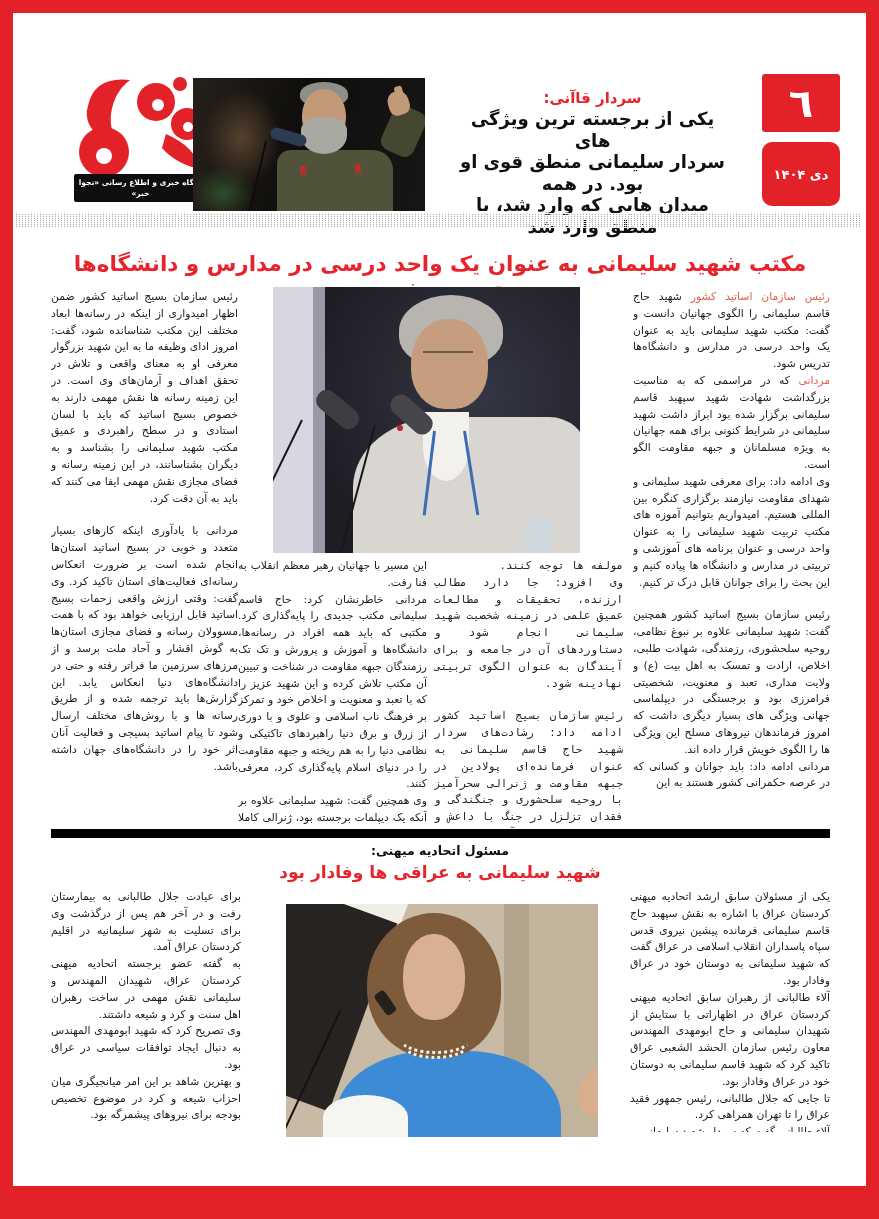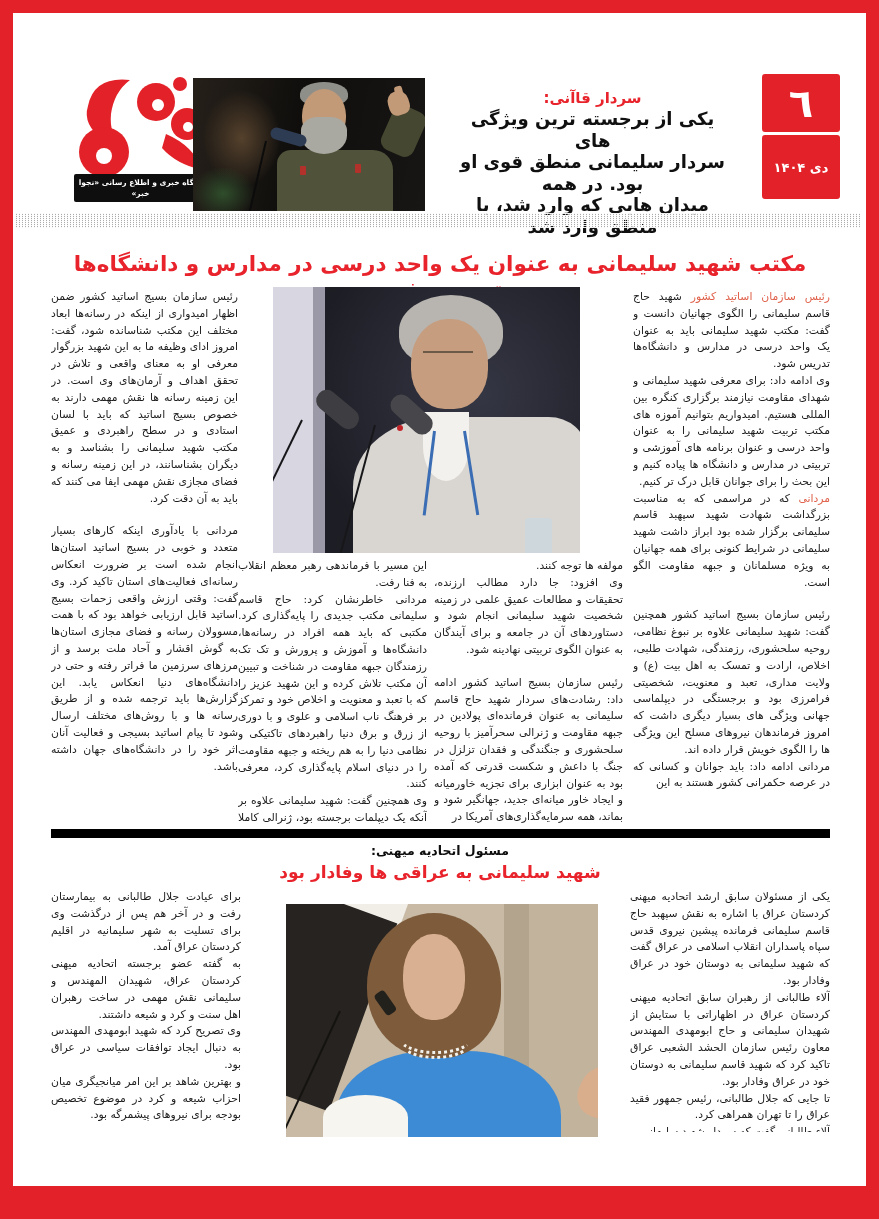--- a/index.html
+++ b/index.html
@@ -51,21 +51,21 @@
   .quote-label{color:var(--headline-red);font-weight:bold;font-size:15px;line-height:20px;}
   .quote-line{color:#101010;font-weight:bold;font-size:18px;line-height:21.5px;}
 
   .issue-box{position:absolute;left:762px;top:74px;width:78px;}
   .issue-number{
     background:var(--red);color:#fff;height:58px;border-radius:3px;
     display:flex;align-items:center;justify-content:center;
     font-size:40px;font-weight:bold;line-height:1;
   }
   .issue-date{
-    margin-top:3px;background:var(--red);color:#fff;height:64px;border-radius:3px;
+    margin-top:10px;background:var(--red);color:#fff;height:64px;border-radius:10px;
     display:flex;align-items:center;justify-content:center;
     font-size:13px;font-weight:bold;direction:rtl;
   }
 
   .dotband{
     position:absolute;left:16px;top:213px;width:846px;height:15px;
     background-image:
       repeating-linear-gradient(180deg,rgba(255,255,255,.9) 0 1px,transparent 1px 2px),
       repeating-linear-gradient(90deg,#ababab 0 1px,transparent 1px 3px);
   }
@@ -81,21 +81,21 @@
   
   .col{
     position:absolute;direction:rtl;color:var(--ink);
     font-size:10.8px;line-height:16.8px;letter-spacing:-0.2px;
     text-align:justify;overflow:hidden;
   }
   .col p{margin:0;}
   .col p.gap{margin-top:16px;}
   .col .lead{color:var(--lead);}
   .c1{left:633px;top:289px;width:197px;height:540px;}
-  .c2{left:434px;top:558px;width:189px;height:271px;}
+  .c2{left:434px;top:558px;width:189px;height:271px;font-family:Liberation Mono, monospace;}
   .c3{left:238px;top:558px;width:189px;height:271px;}
   .c4{left:51px;top:289px;width:187px;height:533px;}
   .black-rule{position:absolute;left:51px;top:829px;width:779px;height:9px;background:#000;}
   .cR{left:630px;top:889px;width:200px;height:243px;}
   .cL{left:51px;top:889px;width:190px;height:263px;}
 
   
   .photo1{
     position:absolute;left:273px;top:287px;width:307px;height:266px;overflow:hidden;
     background:linear-gradient(90deg,#d7d6e1 0 13%,#9b99a7 13% 17%,#2c2d38 17% 100%);
@@ -206,32 +206,32 @@
     <div class="hp ph2-st1"></div>
     <div class="hp ph2-st2"></div>
     <div class="hp ph2-mic1"></div>
     <div class="hp ph2-mic2"></div>
     <div class="hp ph2-dot"></div>
     <div class="hp ph2-bottle"></div>
   </div>
 
   <div class="col c1">
       <p><span class="lead">رئیس سازمان اساتید کشور </span>شهید حاج قاسم سلیمانی را الگوی جهانیان دانست و گفت: مکتب شهید سلیمانی باید به عنوان یک واحد درسی در مدارس و دانشگاه‌ها تدریس شود.</p>
+      <p><span class="lead">مردانی </span>که در مراسمی که به مناسبت بزرگداشت شهادت شهید سپهبد قاسم سلیمانی برگزار شده بود ابراز داشت شهید سلیمانی در شرایط کنونی برای همه جهانیان به ویژه مسلمانان و جبهه مقاومت الگو است.</p>
       <p>وی ادامه داد: برای معرفی شهید سلیمانی و شهدای مقاومت نیازمند برگزاری کنگره بین المللی هستیم. امیدواریم بتوانیم آموزه های مکتب تربیت شهید سلیمانی را به عنوان واحد درسی و عنوان برنامه های آموزشی و تربیتی در مدارس و دانشگاه ها پیاده کنیم و این بحث را برای جوانان قابل درک تر کنیم.</p>
-      <p><span class="lead">مردانی </span>که در مراسمی که به مناسبت بزرگداشت شهادت شهید سپهبد قاسم سلیمانی برگزار شده بود ابراز داشت شهید سلیمانی در شرایط کنونی برای همه جهانیان به ویژه مسلمانان و جبهه مقاومت الگو است.</p>
       <p class="gap">رئیس سازمان بسیج اساتید کشور همچنین گفت: شهید سلیمانی علاوه بر نبوغ نظامی، روحیه سلحشوری، رزمندگی، شهادت طلبی، اخلاص، ارادت و تمسک به اهل بیت (ع) و ولایت مداری، تعبد و معنویت، شخصیتی فرامرزی بود و برجستگی در دیپلماسی جهانی ویژگی های بسیار دیگری داشت که امروز فرماندهان نیروهای مسلح این ویژگی ها را الگوی خویش قرار داده اند.</p>
       <p>مردانی ادامه داد: باید جوانان و کسانی که در عرصه حکمرانی کشور هستند به این</p>
     </div>
   <div class="col c2">
       <p>مولفه ها توجه کنند.</p>
       <p>وی افزود: جا دارد مطالب ارزنده، تحقیقات و مطالعات عمیق علمی در زمینه شخصیت شهید سلیمانی انجام شود و دستاوردهای آن در جامعه و برای آیندگان به عنوان الگوی تربیتی نهادینه شود.</p>
       <p class="gap">رئیس سازمان بسیج اساتید کشور ادامه داد: رشادت‌های سردار شهید حاج قاسم سلیمانی به عنوان فرمانده‌ای پولادین در جبهه مقاومت و ژنرالی سحرآمیز با روحیه سلحشوری و جنگندگی و فقدان تزلزل در جنگ با داعش و شکست قدرتی که آمده بود به عنوان ابزاری برای تجزیه خاورمیانه و ایجاد خاور میانه‌ای جدید، جهانگیر شود و بماند، همه سرمایه‌گذاری‌های آمریکا در</p>
     </div>
   <div class="col c3">
-      <p>این مسیر با فرماندهی رهبر معظم انقلاب به فنا رفت.</p>
+      <p>این مسیر با جهانیان رهبر معظم انقلاب به فنا رفت.</p>
       <p>مردانی خاطرنشان کرد: حاج قاسم سلیمانی مکتب جدیدی را پایه‌گذاری کرد. مکتبی که باید همه افراد در رسانه‌ها، دانشگاه‌ها و آموزش و پرورش و تک تک رزمندگان جبهه مقاومت در شناخت و تبیین آن مکتب تلاش کرده و این شهید عزیز را که با تعبد و معنویت و اخلاص خود و تمرکز بر فرهنگ ناب اسلامی و علوی و با دوری از زرق و برق دنیا راهبردهای تاکتیکی و نظامی دنیا را به هم ریخته و جبهه مقاومت را در دنیای اسلام پایه‌گذاری کرد، معرفی کنند.</p>
       <p>وی همچنین گفت: شهید سلیمانی علاوه بر آنکه یک دیپلمات برجسته بود، ژنرالی کاملا راهبردی در میدان بود که بسیاری از</p>
     </div>
   <div class="col c4">
       <p>رئیس سازمان بسیج اساتید کشور ضمن اظهار امیدواری از اینکه در رسانه‌ها ابعاد مختلف این مکتب شناسانده شود، گفت: امروز ادای وظیفه ما به این شهید بزرگوار معرفی او به معنای واقعی و تلاش در تحقق اهداف و آرمان‌های وی است. در این زمینه رسانه ها نقش مهمی دارند به خصوص بسیج اساتید که باید با لسان استادی و در سطح راهبردی و عمیق مکتب شهید سلیمانی را بشناسد و به دیگران بشناسانند، در این زمینه رسانه و فضای مجازی نقش مهمی ایفا می کنند که باید به آن دقت کرد.</p>
       <p class="gap">مردانی با یادآوری اینکه کارهای بسیار متعدد و خوبی در بسیج اساتید استان‌ها انجام شده است بر ضرورت انعکاس رسانه‌ای فعالیت‌های استان تاکید کرد. وی گفت: وقتی ارزش واقعی زحمات بسیج اساتید قابل ارزیابی خواهد بود که با همت مسوولان رسانه و فضای مجازی استان‌ها به گوش اقشار و آحاد ملت برسد و از مرزهای سرزمین ما فراتر رفته و حتی در دانشگاه‌های دنیا انعکاس یابد. این گزارش‌ها باید ترجمه شده و از طریق رسانه ها و با روش‌های مختلف ارسال شود تا پیام اساتید بسیجی و فعالیت آنان اثر خود را در دانشگاه‌های جهان داشته باشد.</p>
     </div>
 
   <div class="black-rule"></div>
 

